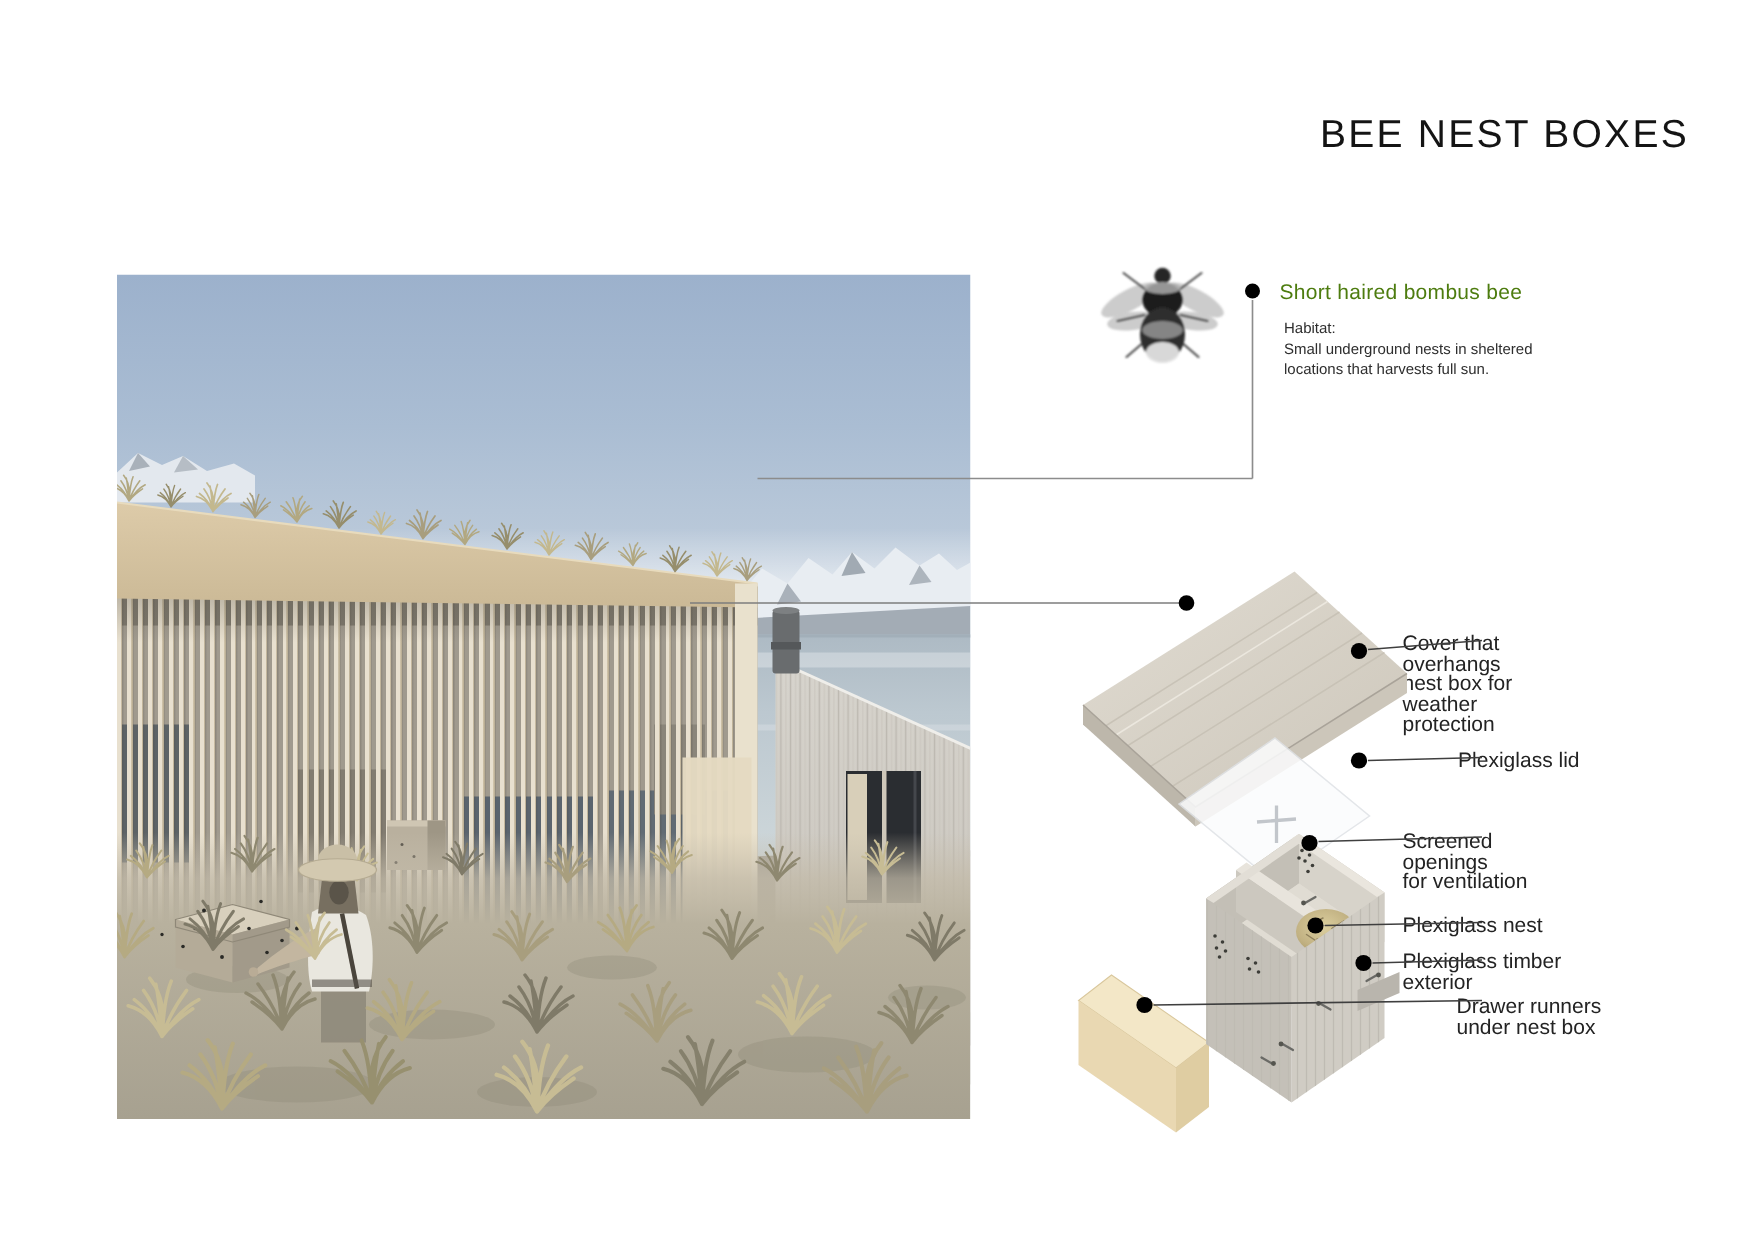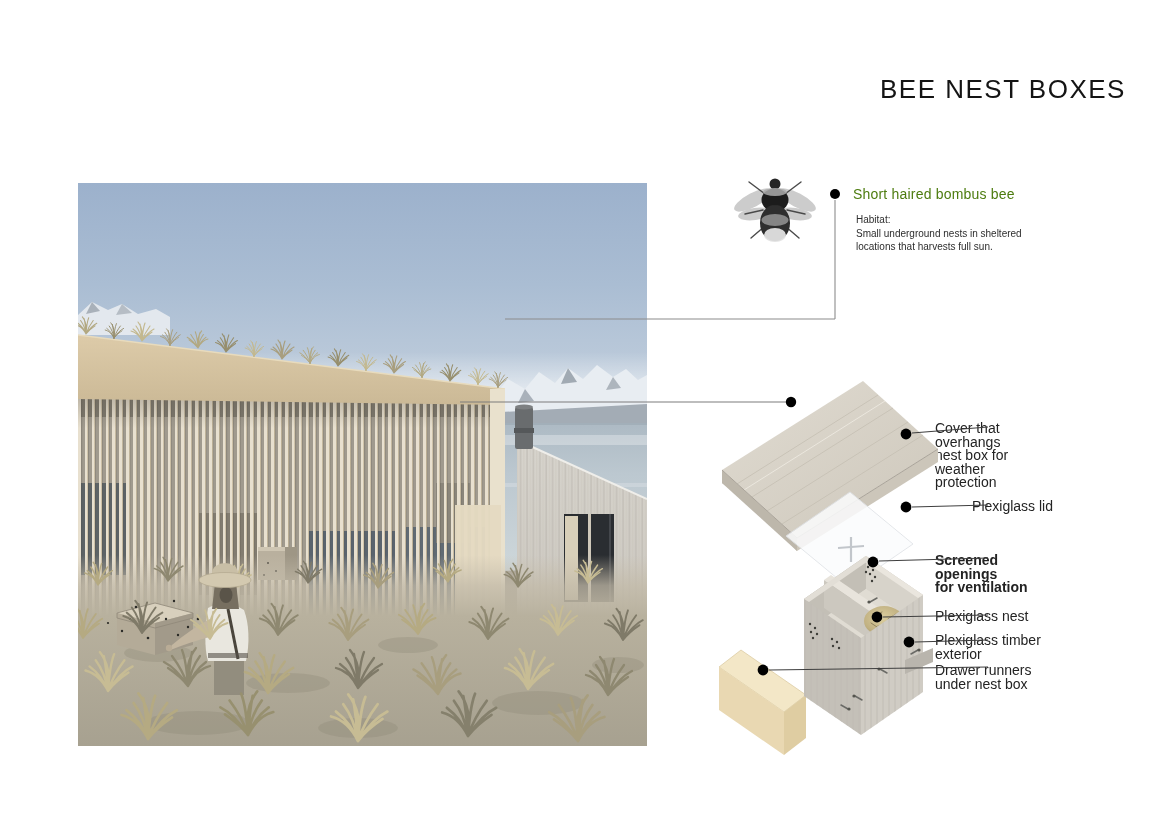--- a/index.html
+++ b/index.html
@@ -5,22 +5,22 @@
   html,body{margin:0;padding:0;background:#ffffff;}
   #board{position:relative;width:1168px;height:826px;background:#ffffff;overflow:hidden;
          font-family:"Liberation Sans","DejaVu Sans",sans-serif;color:#222;}
   .abs{position:absolute;}
   #page-title{left:880px;top:74px;font-size:26px;font-weight:400;letter-spacing:1.5px;color:#141414;}
   #bee-heading{left:853px;top:186px;font-size:14px;font-weight:400;color:#4d7c0f;letter-spacing:.2px;}
   .smalltext{font-size:10px;line-height:13.5px;color:#2e2e2e;white-space:pre-line;}
   #bee-habitat{left:856px;top:213px;width:180px;}
   #bee-rarity{left:858px;top:266px;width:196px;}
   .callout-label{left:935px;width:118px;font-size:14px;line-height:13.5px;color:#232323;white-space:pre-line;}
-  #callout-0{top:422px;}#callout-1{top:500px;text-align:right;}#callout-2{top:554px;font-weight:bold;}
-  #callout-3{top:610px;}#callout-4{top:634px;}#callout-5{top:664px;}
+  #callout-0{top:422px;}#callout-1{top:500px;text-align:right;}#callout-2{top:554px;}
+  #callout-3{top:610px;}#callout-4{top:634px;}#callout-5{top:664px;margin-left:36px;}
   
   #render{left:78px;top:183px;width:569px;height:563px;overflow:hidden;}
   #sky{position:absolute;left:0;top:0;width:569px;height:563px;
     background:
       linear-gradient(180deg, rgba(255,255,255,0) 30%, rgba(255,255,255,.55) 37%, rgba(255,255,255,0) 44%,
                               rgba(255,255,255,0) 55%, rgba(255,255,255,.4) 60%, rgba(255,255,255,0) 67%),
       linear-gradient(180deg,#9cb1cc 0%,#aabdd3 18%,#c2cfdd 38%,#d9e2ea 52%,#e9eef2 63%,#e3eaef 76%,#eef2f5 100%);}
   .scenesvg{position:absolute;left:0;top:0;}
   #slats{position:absolute;left:0;top:208px;width:427px;height:266px;
     background:

